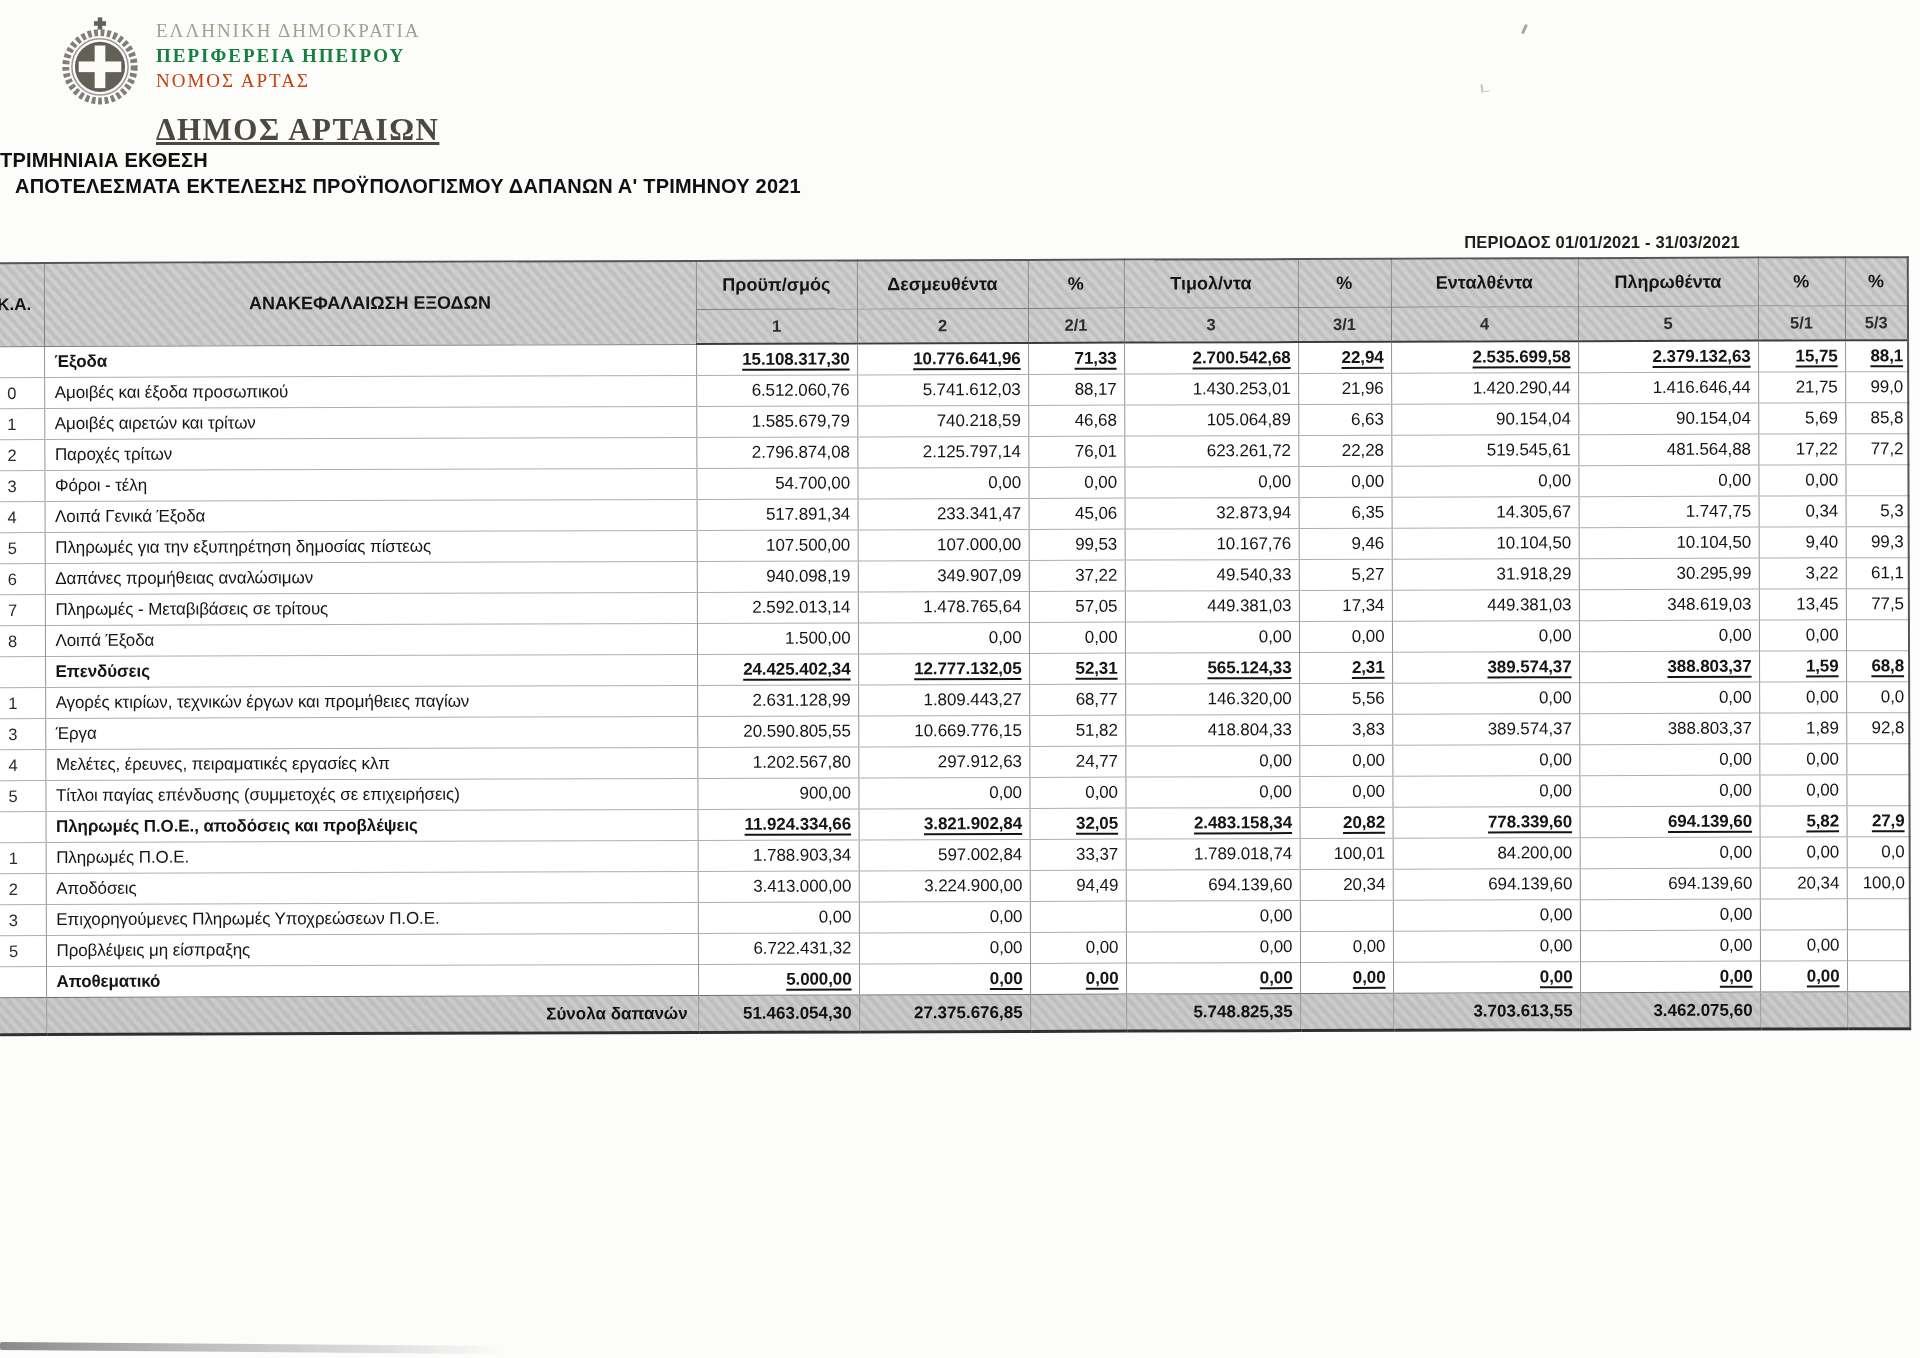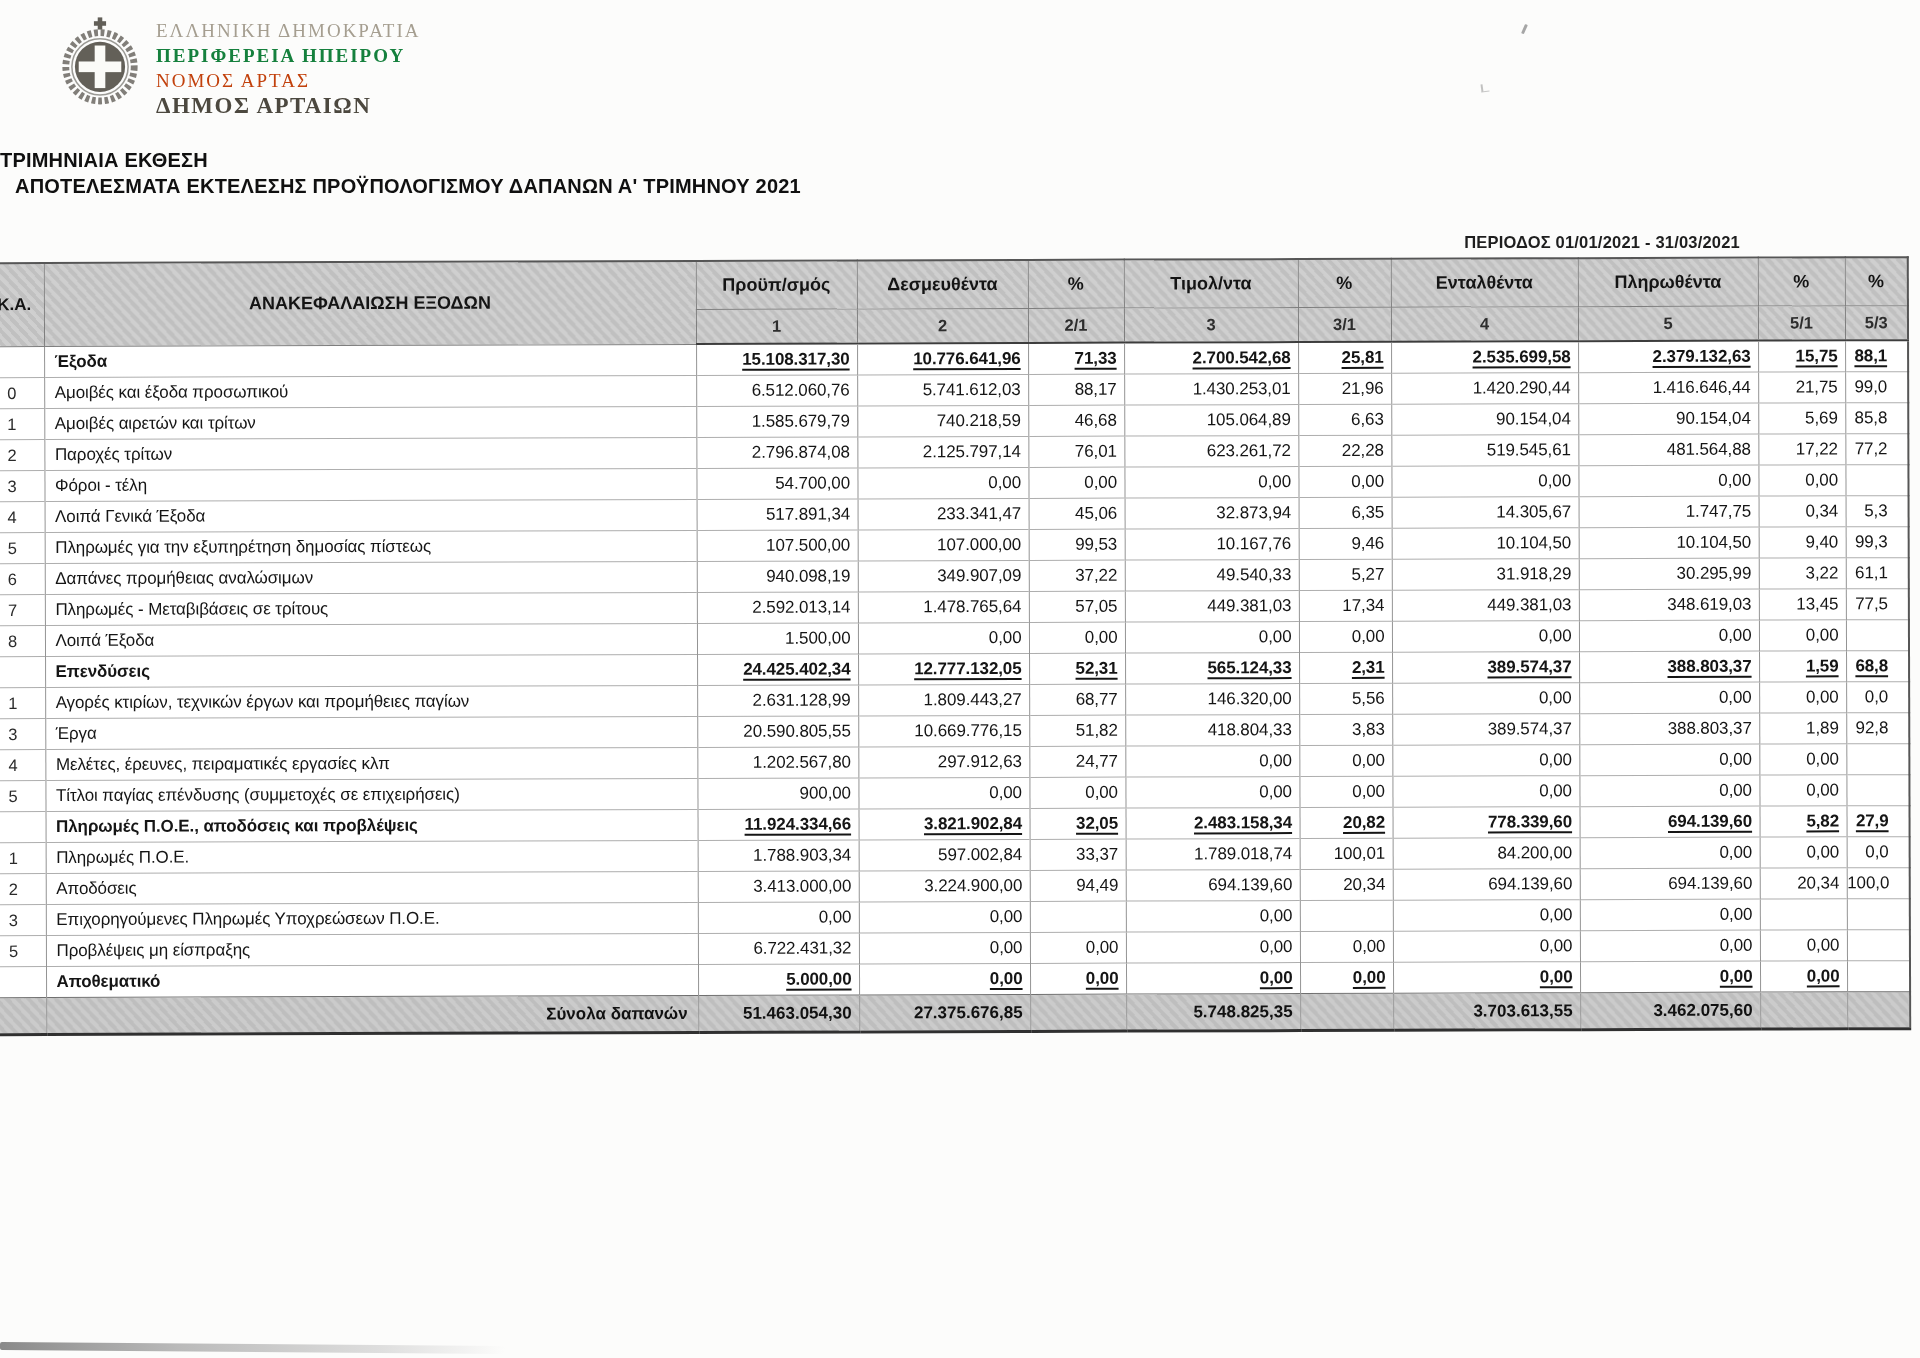--- a/index.html
+++ b/index.html
@@ -11,21 +11,21 @@
   .sheet{position:absolute;inset:0;border-radius:25px;}
 
   
   .brand{position:absolute;top:16px;left:62px;display:flex;gap:18px;}
   .logo svg{width:76px;height:94px;opacity:.88;}
   .org{padding-top:2px;font-family:"Liberation Serif","DejaVu Serif",serif;}
   .org-line{font-size:19px;letter-spacing:2px;line-height:25px;}
   .org-line:nth-child(1){color:#a59e90;}
   .org-line:nth-child(2){color:#15803d;font-weight:bold;}
   .org-line:nth-child(3){color:#c2410c;}
-  .org-name{margin-top:0;font-size:23px;font-weight:bold;letter-spacing:1.5px;color:#4c483f;}
+  .org-name{margin-top:19px;font-size:31px;font-weight:bold;letter-spacing:1.5px;color:#4c483f;text-decoration:underline;}
 
   
   .titles{position:absolute;top:147px;left:0;width:1550px;text-align:left;
           font-weight:bold;color:#101010;}
   .title1{font-size:20px;line-height:26px;letter-spacing:.2px;}
   .title2{font-size:20px;line-height:26px;letter-spacing:.2px;padding-left:15px;}
   .period{position:absolute;top:233px;right:180px;font-size:16.5px;
           font-weight:bold;color:#1e1e1e;letter-spacing:.2px;}
 
   
@@ -48,21 +48,21 @@
     border-bottom:2.4px solid #3d3d3d;
   }
   tbody td{
     height:30px;font-size:17px;color:#151515;padding:0;letter-spacing:-.1px;
     border-left:1.6px solid #949494;border-right:1.6px solid #949494;
     border-top:1.5px solid #aeaeae;
   }
   tbody td.code{padding-left:22px;text-align:left;font-size:16.5px;color:#2a2a2a;}
   tbody td.label{padding-left:10px;text-align:left;}
   td.num{text-align:right;padding-right:7px;}
-  .report td:last-child{padding-right:20px;}
+  .report td:last-child{padding-right:4px;}
   tbody tr.section td{font-weight:bold;}
   tbody tr.section td.num span{
     text-decoration:underline;text-decoration-thickness:2.2px;text-underline-offset:4px;
   }
   tfoot td{
     height:33px;font-size:17px;font-weight:bold;color:#111;
     background:var(--totals-bg,#c6c6c6);
     background-image:repeating-linear-gradient(48deg,rgba(255,255,255,.09) 0 4px,rgba(0,0,0,.04) 4px 8px);
     border-left:1.6px solid #949494;border-right:1.6px solid #949494;
     border-top:1.8px solid #6f6f6f;border-bottom:3px solid #303030;
@@ -151,21 +151,21 @@
       </tr>
     </thead>
     <tbody>
         <tr class="section">
           <td class="code"></td>
           <td class="label">Έξοδα</td>
           <td class="num"><span>15.108.317,30</span></td>
           <td class="num"><span>10.776.641,96</span></td>
           <td class="num"><span>71,33</span></td>
           <td class="num"><span>2.700.542,68</span></td>
-          <td class="num"><span>25,81</span></td>
+          <td class="num"><span>22,94</span></td>
           <td class="num"><span>2.535.699,58</span></td>
           <td class="num"><span>2.379.132,63</span></td>
           <td class="num"><span>15,75</span></td>
           <td class="num"><span>88,1</span></td>
         </tr>
         <tr>
           <td class="code">0</td>
           <td class="label">Αμοιβές και έξοδα προσωπικού</td>
           <td class="num"><span>6.512.060,76</span></td>
           <td class="num"><span>5.741.612,03</span></td>

